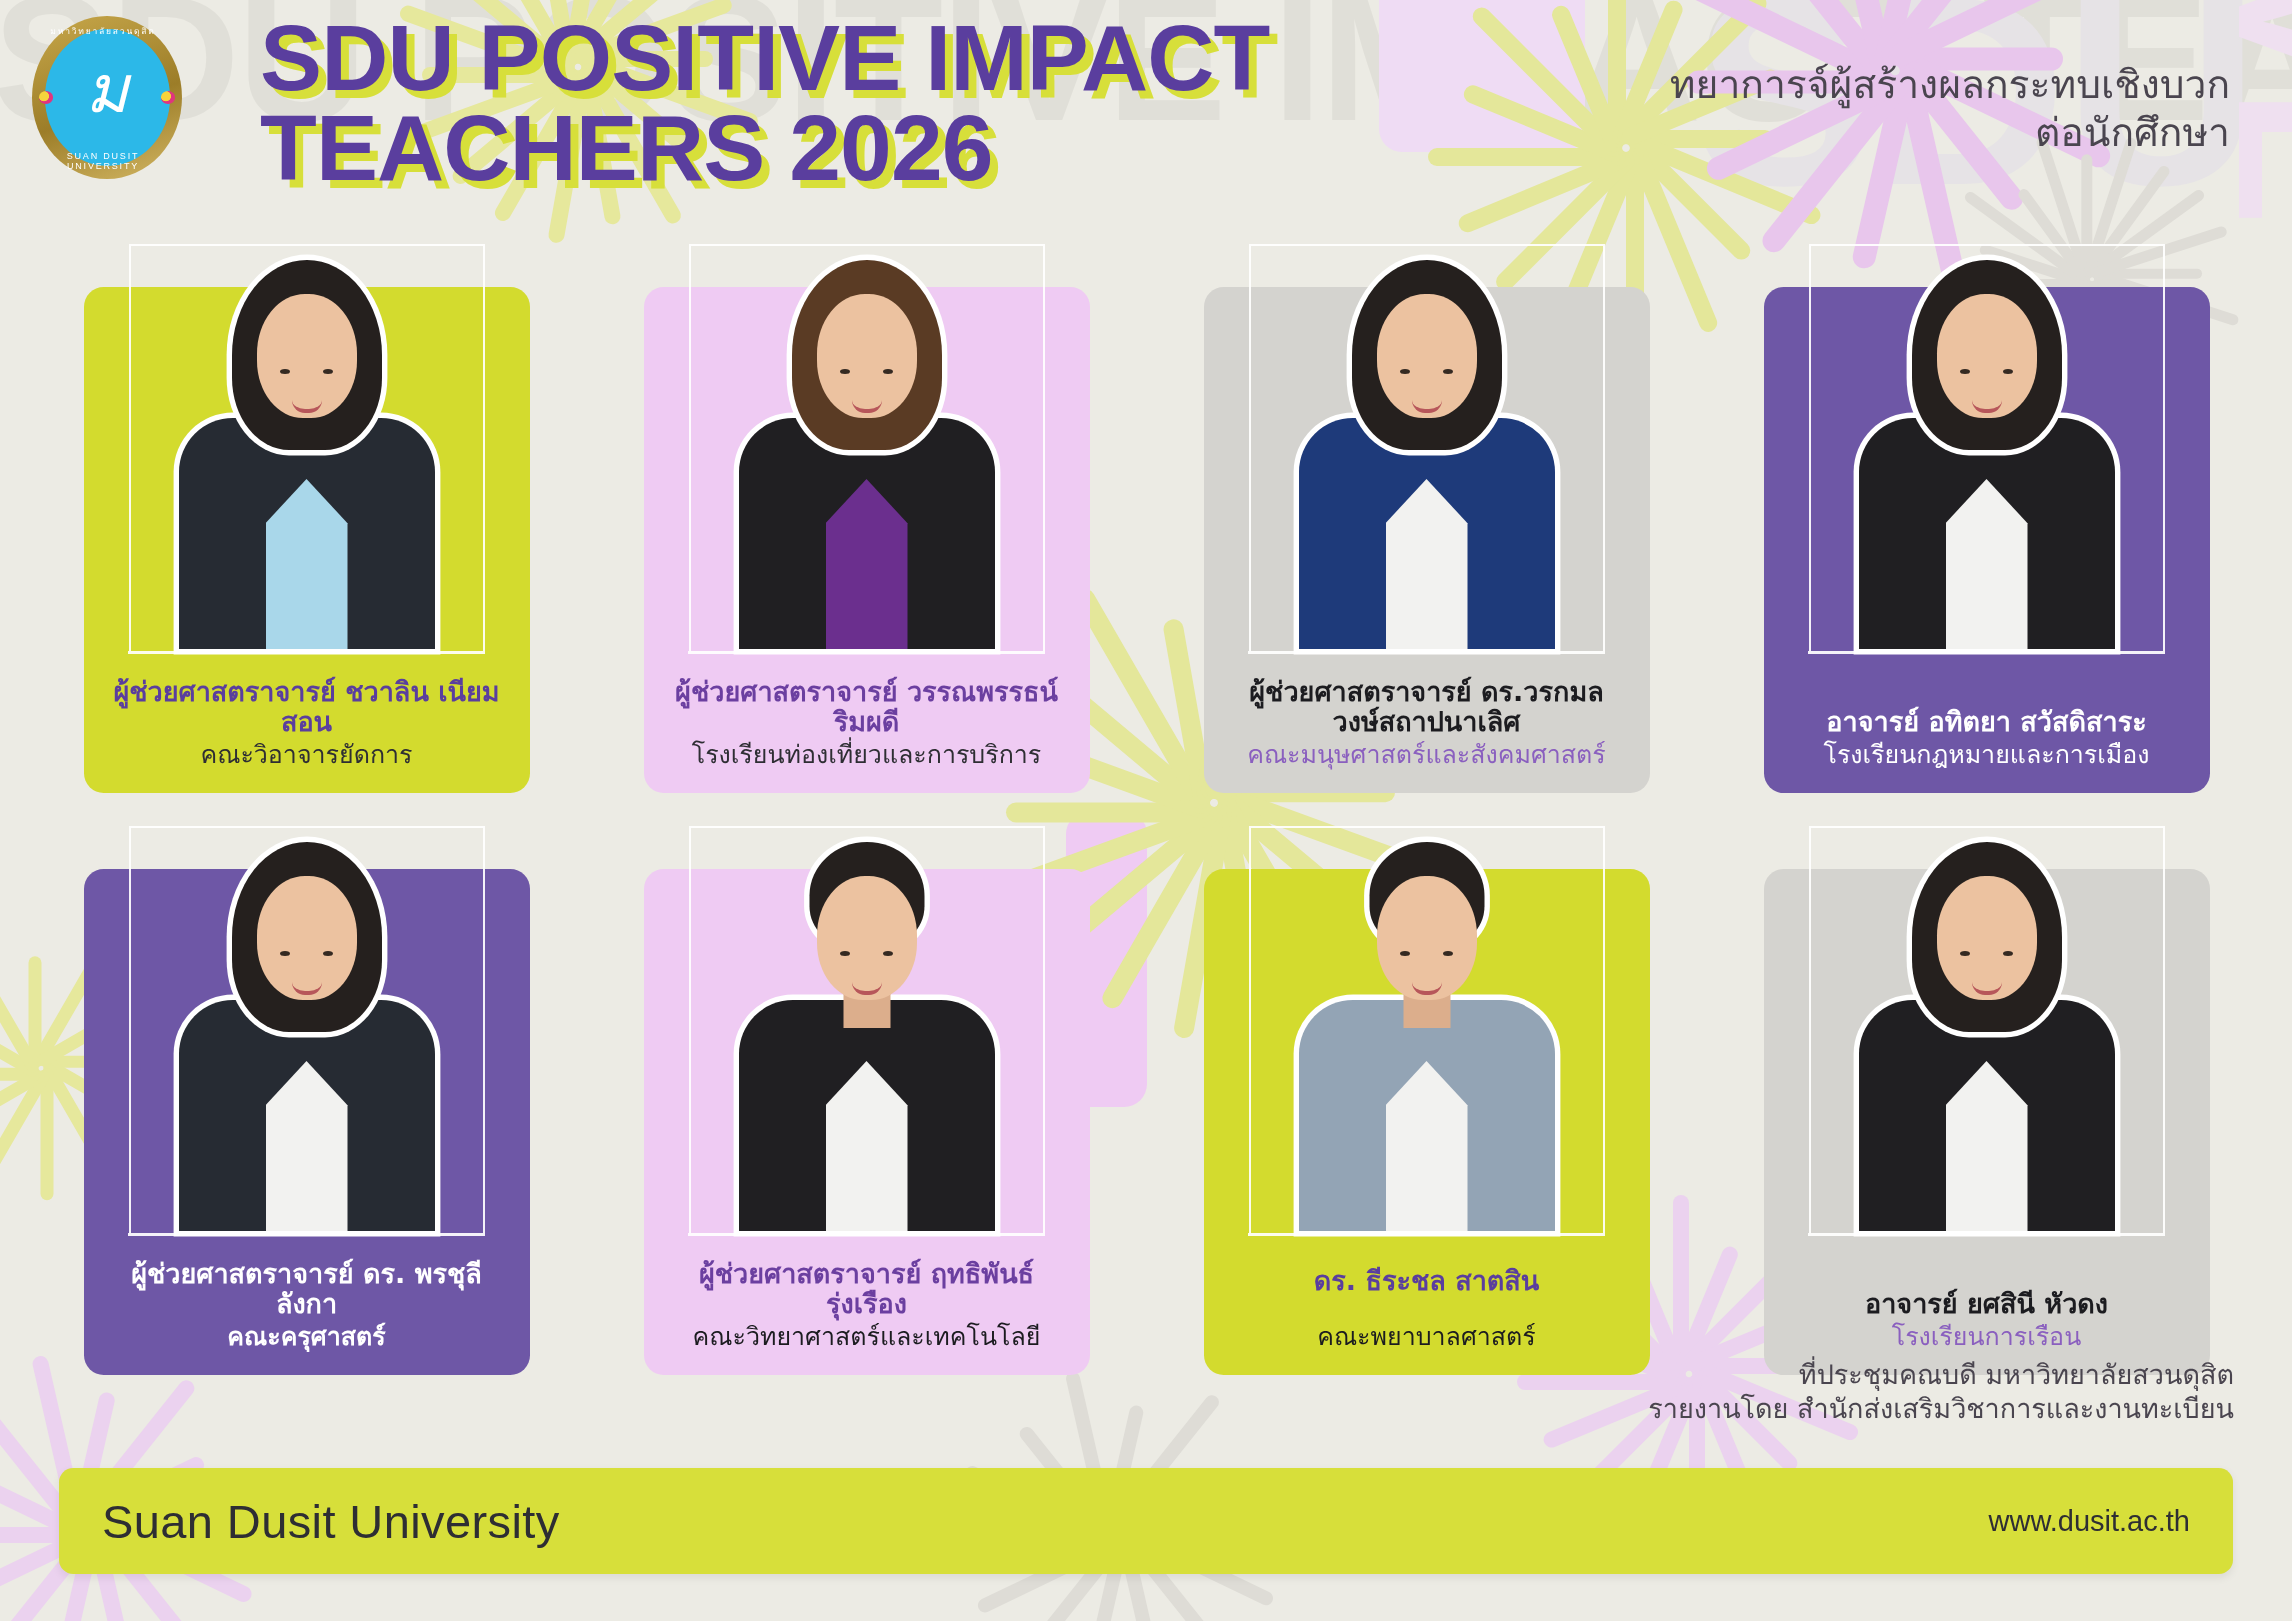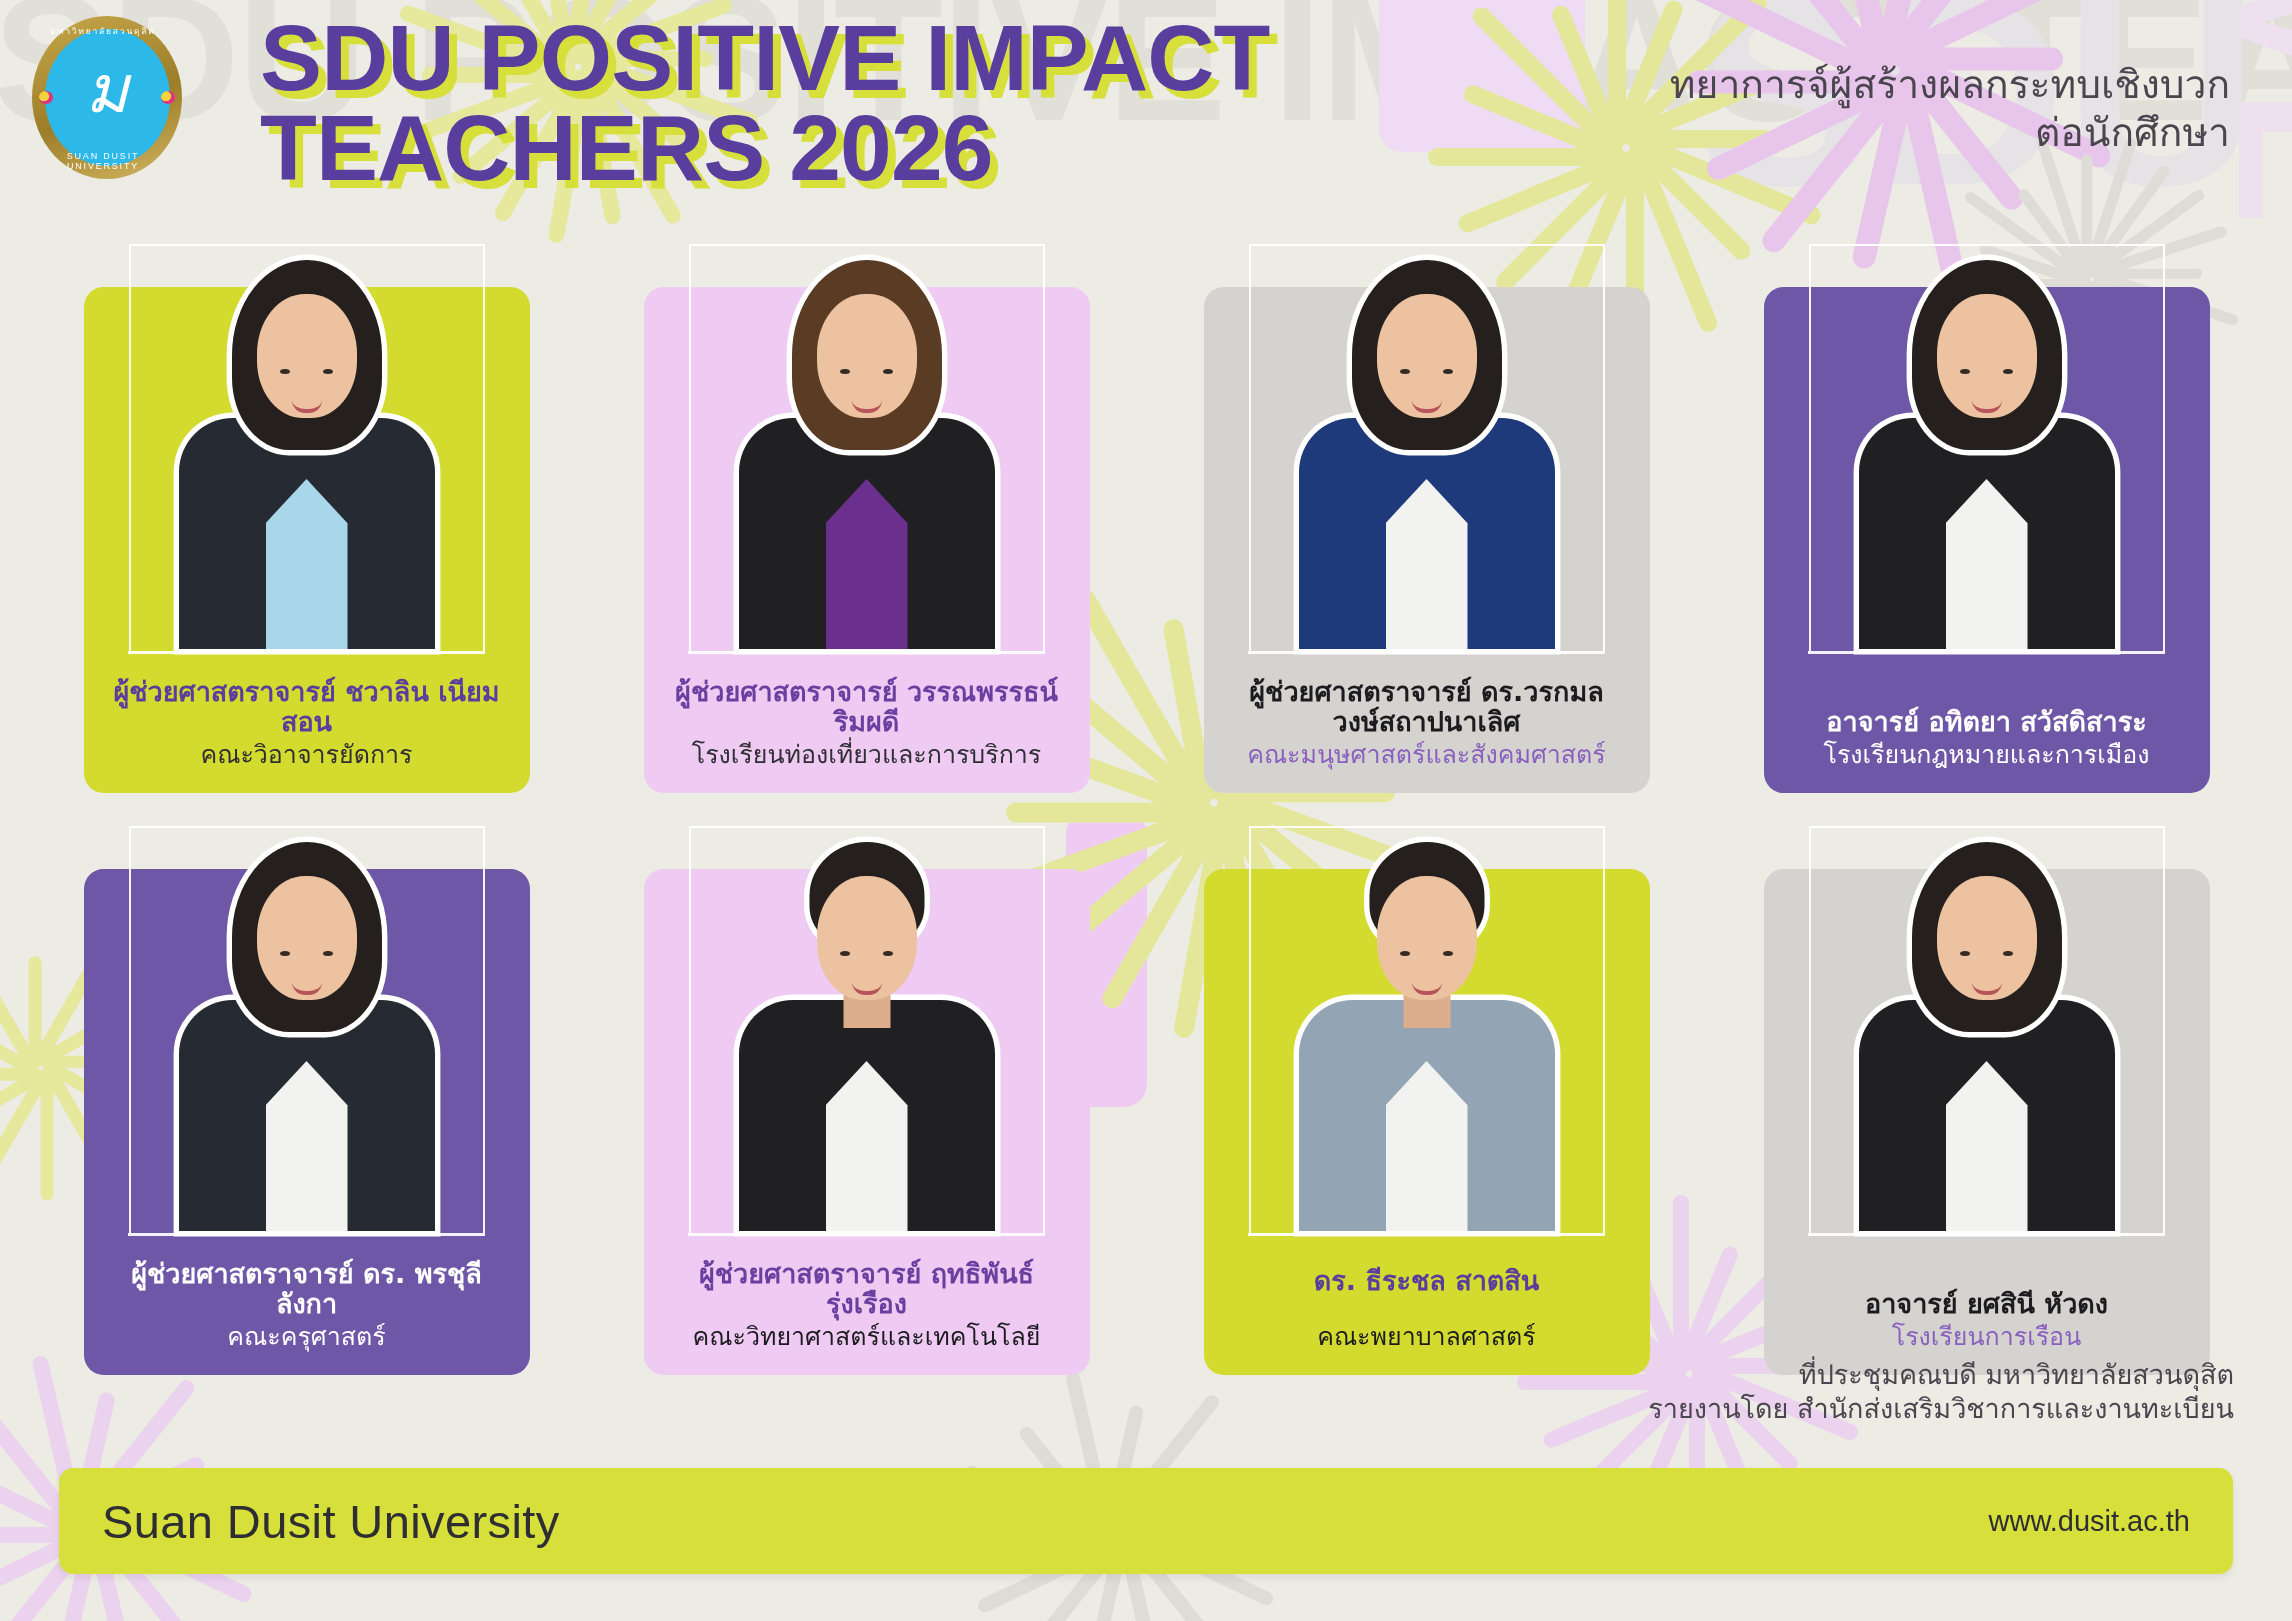--- a/index.html
+++ b/index.html
@@ -580,21 +580,21 @@
         <div class="face">
           <div class="eye l"></div>
           <div class="eye r"></div>
           <div class="smile"></div>
         </div>
       </div>
     </div>
     <div class="frame"></div>
     <div class="label">
       <div class="name" style="color:#FFFFFF;white-space:pre-line;">ผู้ช่วยศาสตราจารย์ ดร. พรชุลี ลังกา</div>
-      <div class="dept" style="color:#FFFFFF;">คณะครุศาสตร์</div>
+      <div class="dept" style="color:#FFFFFF;font-weight:bold;">คณะครุศาสตร์</div>
     </div>
     </div>
     <div class="card">
     <div class="card-bg" style="background:#EFCBF3;"></div>
     <div class="photo">
       <div class="person">
         <div class="body black">
           <div class="shirt white"></div>
         </div>
         <div class="neck"></div>

